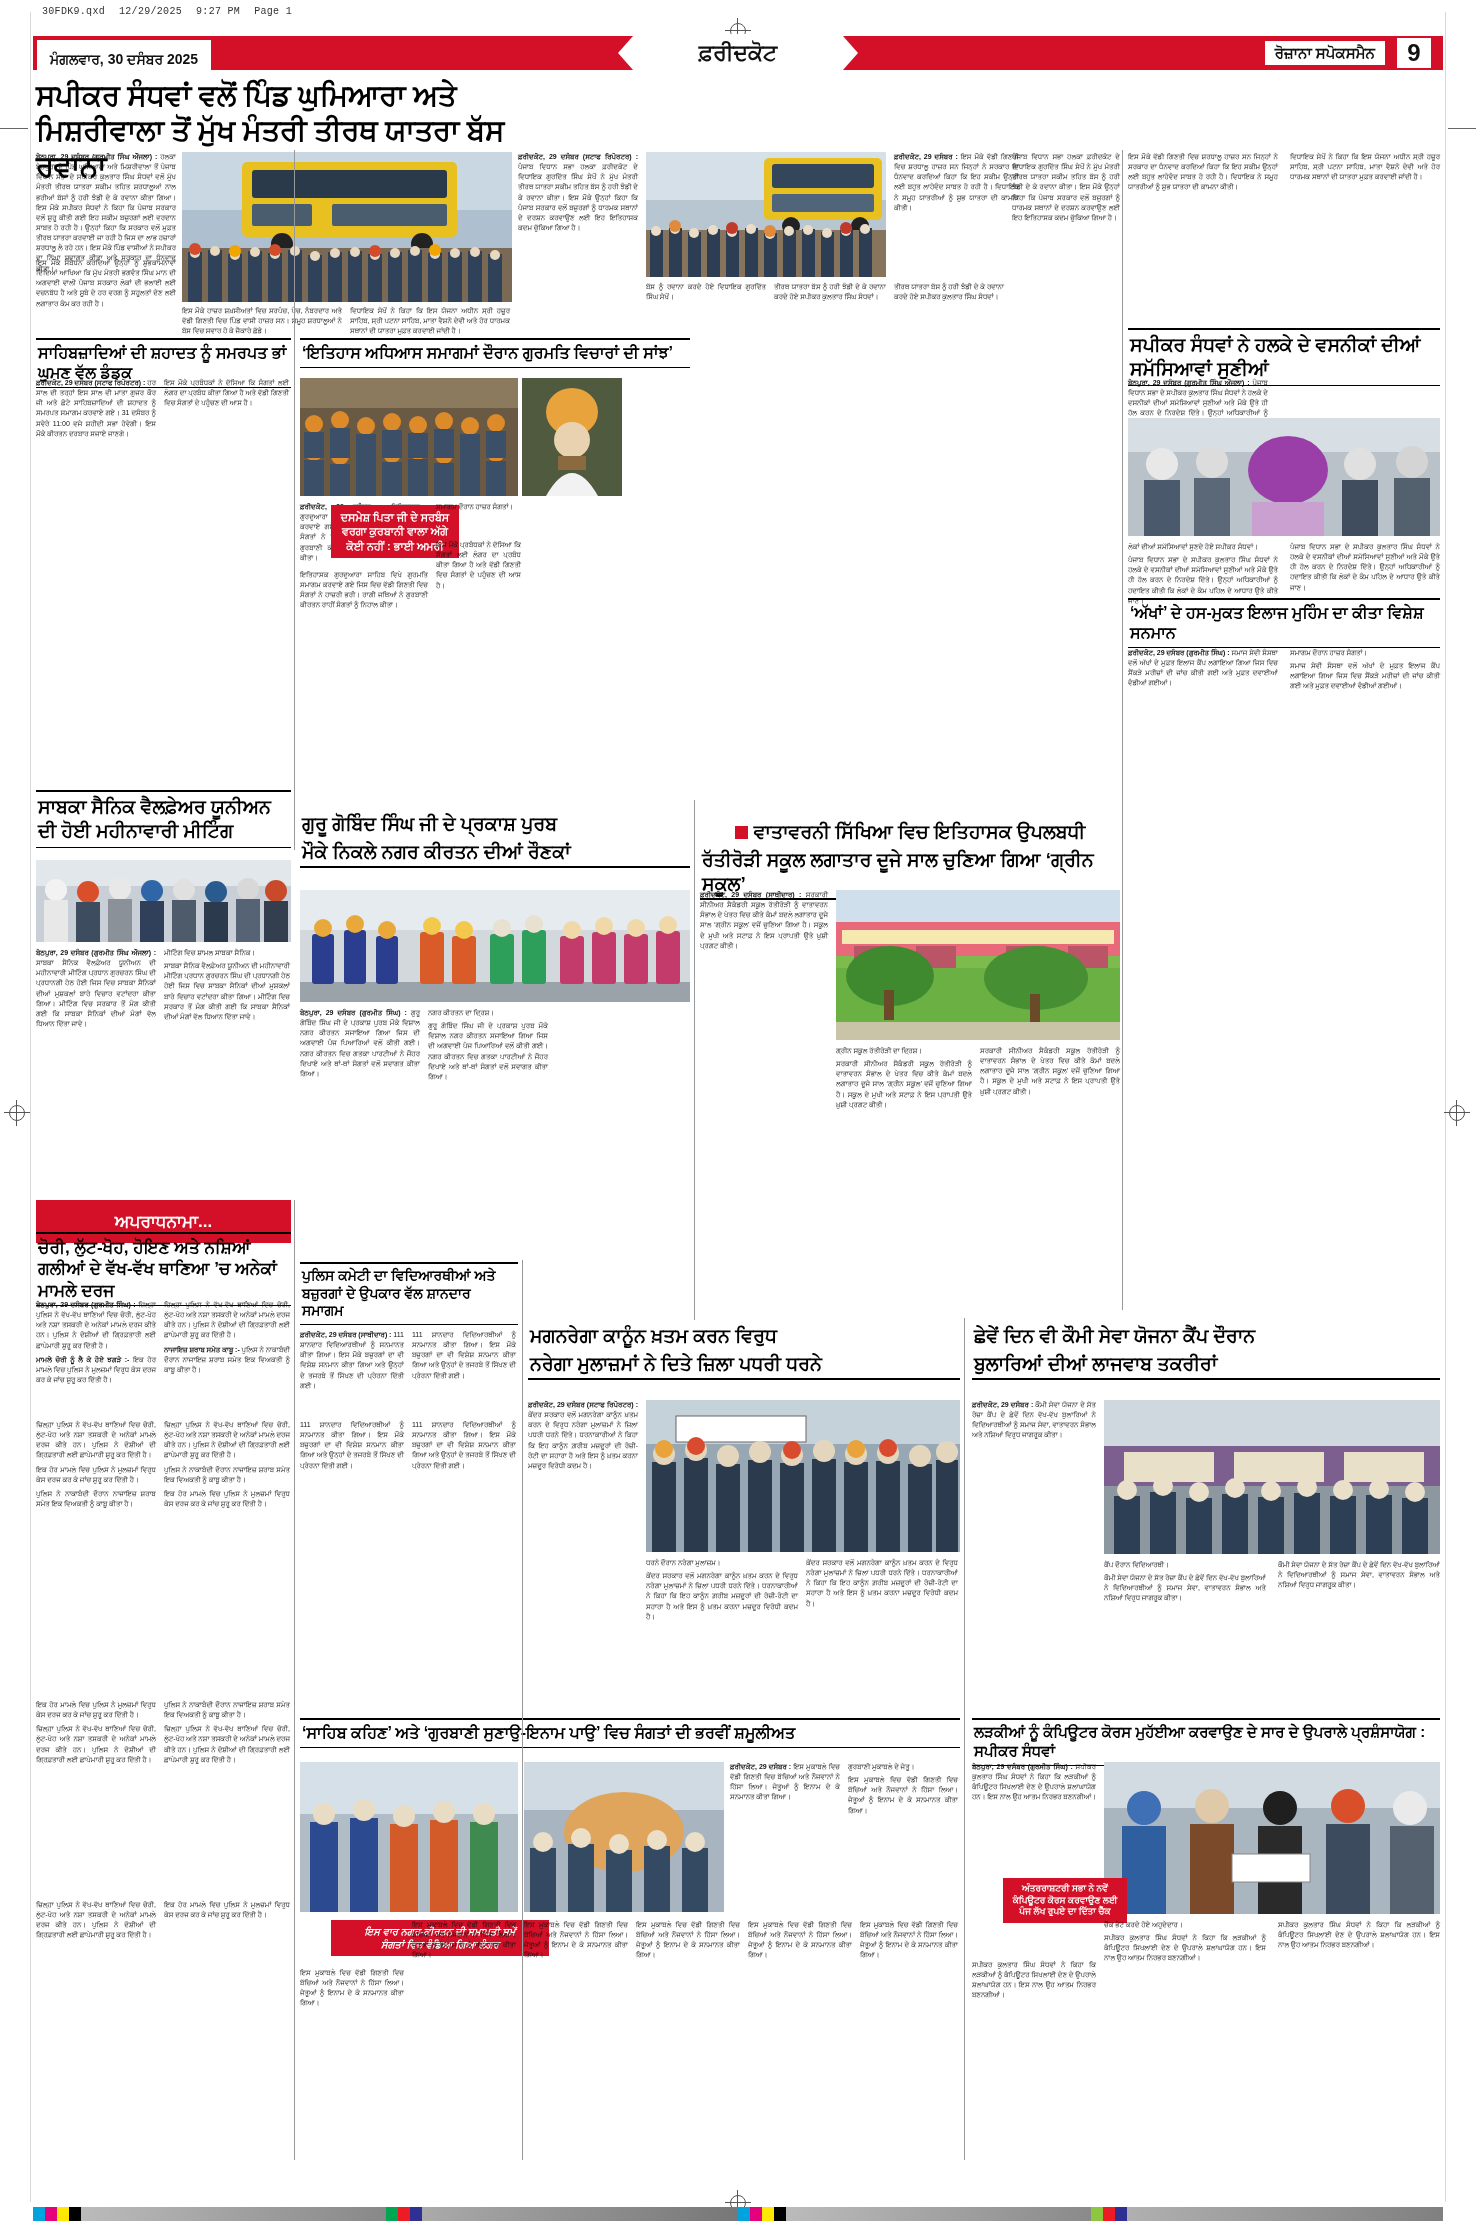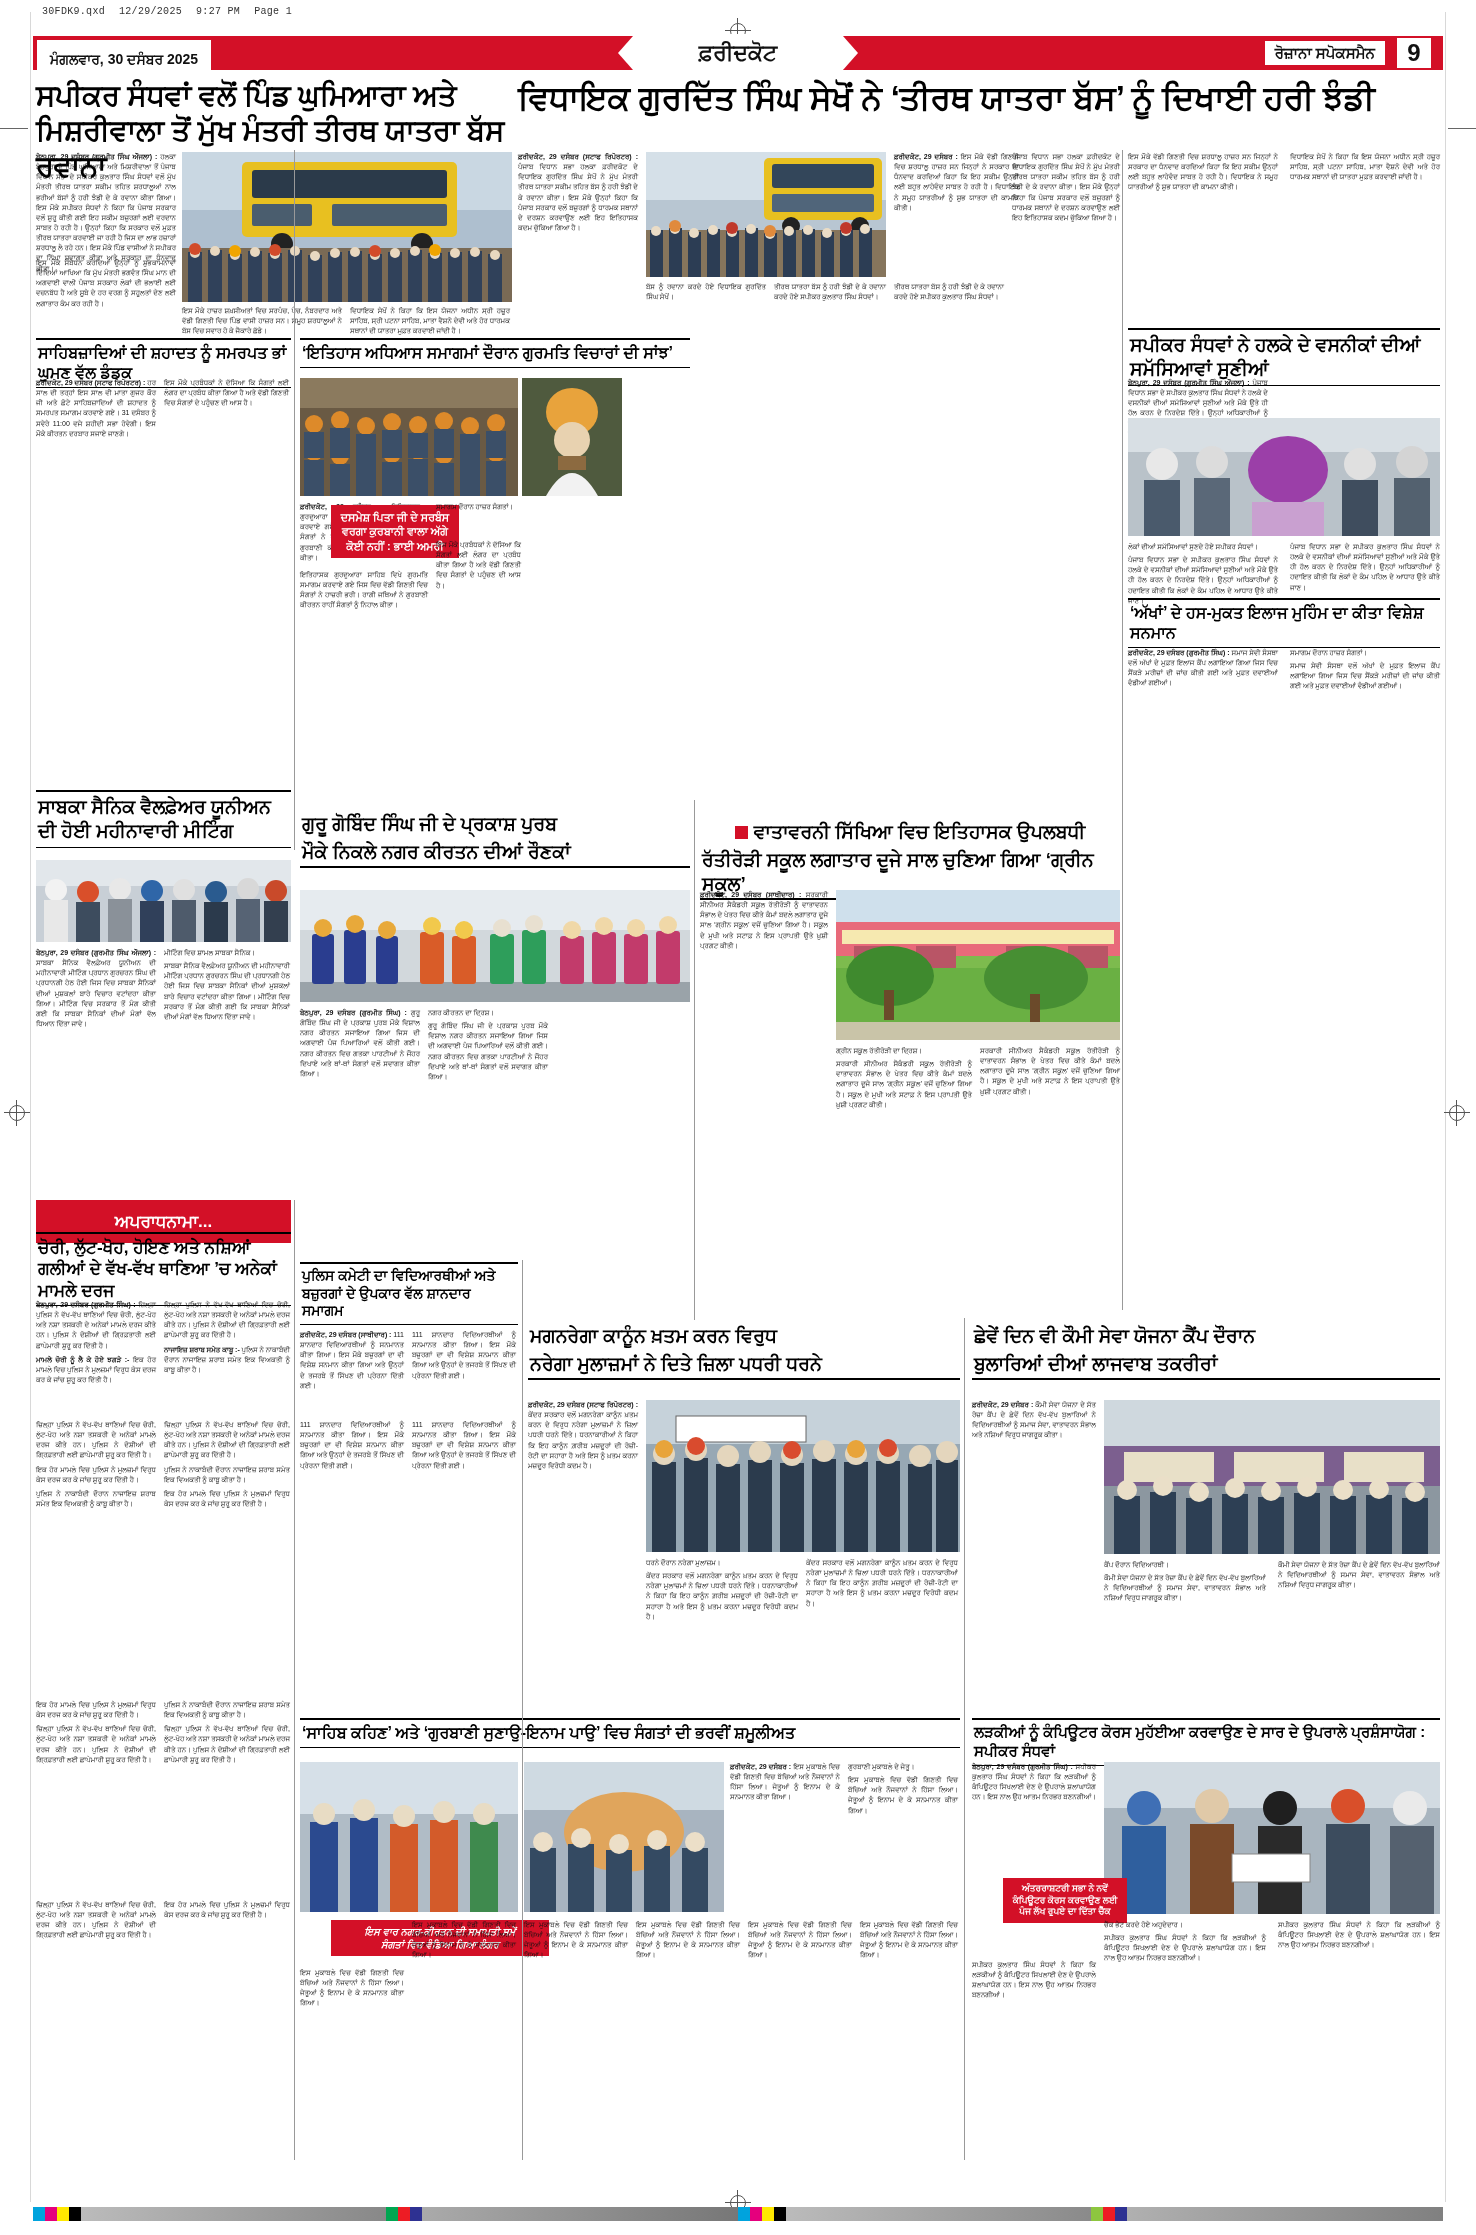--- a/index.html
+++ b/index.html
@@ -145,23 +145,20 @@
 <div class="masthead">
   <div class="dateplate">ਮੰਗਲਵਾਰ, 30 ਦਸੰਬਰ 2025</div>
   <div class="citybox">ਫ਼ਰੀਦਕੋਟ</div>
   <div class="brand">ਰੋਜ਼ਾਨਾ ਸਪੋਕਸਮੈਨ</div>
   <div class="pageno">9</div>
 </div>
 
 <div class="headrow">
   <div class="head-left">
     <div class="hl">ਸਪੀਕਰ ਸੰਧਵਾਂ ਵਲੋਂ ਪਿੰਡ ਘੁਮਿਆਰਾ ਅਤੇ ਮਿਸ਼ਰੀਵਾਲਾ ਤੋਂ ਮੁੱਖ ਮੰਤਰੀ ਤੀਰਥ ਯਾਤਰਾ ਬੱਸ ਰਵਾਨਾ</div>
-  </div>
-  <div class="head-right">
-    <div class="hl big">ਵਿਧਾਇਕ ਗੁਰਦਿੱਤ ਸਿੰਘ ਸੇਖੋਂ ਨੇ ‘ਤੀਰਥ ਯਾਤਰਾ ਬੱਸ’ ਨੂੰ ਦਿਖਾਈ ਹਰੀ ਝੰਡੀ</div>
   </div>
 </div>
 
 <div class="blk" style="left:36px; top:152px; width:140px;">
   <div class="col-text">
     <span class="dateline">ਬੇਠਪੁਰਾ, 29 ਦਸੰਬਰ (ਗੁਰਮੀਤ ਸਿੰਘ ਔਜਲਾ) :</span>
     <span>ਹਲਕਾ ਬੇਠਪੁਰਾ ਦੇ ਪਿੰਡ ਘੁਮਿਆਰਾ ਅਤੇ ਮਿਸ਼ਰੀਵਾਲਾ ਤੋਂ ਪੰਜਾਬ ਵਿਧਾਨ ਸਭਾ ਦੇ ਸਪੀਕਰ ਕੁਲਤਾਰ ਸਿੰਘ ਸੰਧਵਾਂ ਵਲੋਂ ਮੁੱਖ ਮੰਤਰੀ ਤੀਰਥ ਯਾਤਰਾ ਸਕੀਮ ਤਹਿਤ ਸ਼ਰਧਾਲੂਆਂ ਨਾਲ ਭਰੀਆਂ ਬੱਸਾਂ ਨੂੰ ਹਰੀ ਝੰਡੀ ਦੇ ਕੇ ਰਵਾਨਾ ਕੀਤਾ ਗਿਆ। ਇਸ ਮੌਕੇ ਸਪੀਕਰ ਸੰਧਵਾਂ ਨੇ ਕਿਹਾ ਕਿ ਪੰਜਾਬ ਸਰਕਾਰ ਵਲੋਂ ਸ਼ੁਰੂ ਕੀਤੀ ਗਈ ਇਹ ਸਕੀਮ ਬਜ਼ੁਰਗਾਂ ਲਈ ਵਰਦਾਨ ਸਾਬਤ ਹੋ ਰਹੀ ਹੈ। ਉਨ੍ਹਾਂ ਕਿਹਾ ਕਿ ਸਰਕਾਰ ਵਲੋਂ ਮੁਫ਼ਤ ਤੀਰਥ ਯਾਤਰਾ ਕਰਵਾਈ ਜਾ ਰਹੀ ਹੈ ਜਿਸ ਦਾ ਲਾਭ ਹਜ਼ਾਰਾਂ ਸ਼ਰਧਾਲੂ ਲੈ ਰਹੇ ਹਨ। ਇਸ ਮੌਕੇ ਪਿੰਡ ਵਾਸੀਆਂ ਨੇ ਸਪੀਕਰ ਦਾ ਨਿੱਘਾ ਸਵਾਗਤ ਕੀਤਾ ਅਤੇ ਸਰਕਾਰ ਦਾ ਧੰਨਵਾਦ ਕੀਤਾ।</span>
   </div>
 </div>
 

